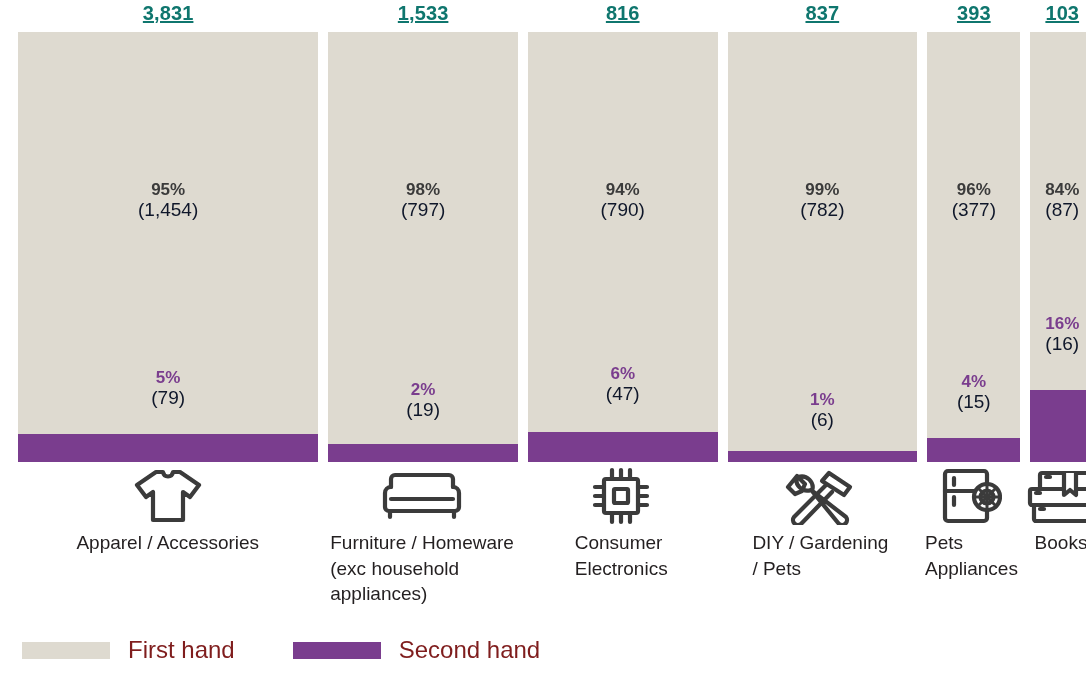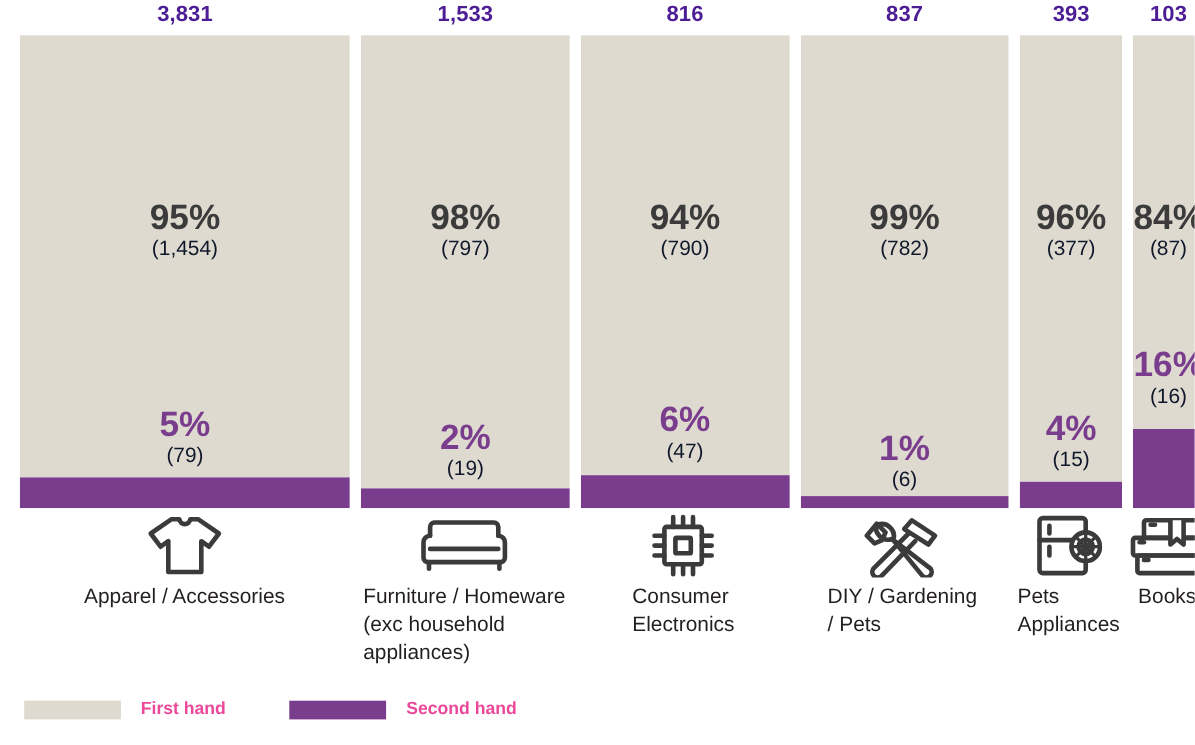--- a/index.html
+++ b/index.html
@@ -41,22 +41,23 @@
   }
 
   .col-total {
     position: absolute;
     top: 2px;
     left: 0;
     width: 100%;
     text-align: center;
     font-size: 20px;
     font-weight: bold;
-    color: #4c1d95;
+    color: #0f766e;
     letter-spacing: 0.1px;
+    text-decoration: underline;
   }
 
   .bar-stack {
     position: relative;
     width: 100%;
     height: 430px;
     margin-top: 32px;
     overflow: hidden;
   }
 
@@ -77,21 +78,21 @@
 
   .lbl {
     position: absolute;
     left: 0;
     width: 100%;
     text-align: center;
     line-height: 1.12;
     pointer-events: none;
   }
   .lbl .pct {
-    font-size: 32px;
+    font-size: 17px;
     font-weight: bold;
     display: block;
   }
   .lbl .cnt {
     font-size: 19px;
     display: block;
     color: #0f172a;
   }
   .lbl-first { top: 148px; }
   .lbl-first .pct { color: #3b3b3b; }
@@ -138,23 +139,22 @@
     display: flex;
     align-items: center;
     margin-right: 58px;
   }
   .swatch {
     width: 88px;
     height: 17px;
     margin-right: 18px;
   }
   .legend-text {
-    font-size: 16px;
-    color: #ec4899;
-    font-weight: bold;
+    font-size: 24px;
+    color: #7f1d1d;
   }
 </style>
 </head>
 <body>
 
 <div id="chart-root">
 
   <div class="columns" id="columns-host">
       <div class="column" style="width: 312px;">
         <div class="col-total">3,831</div>

